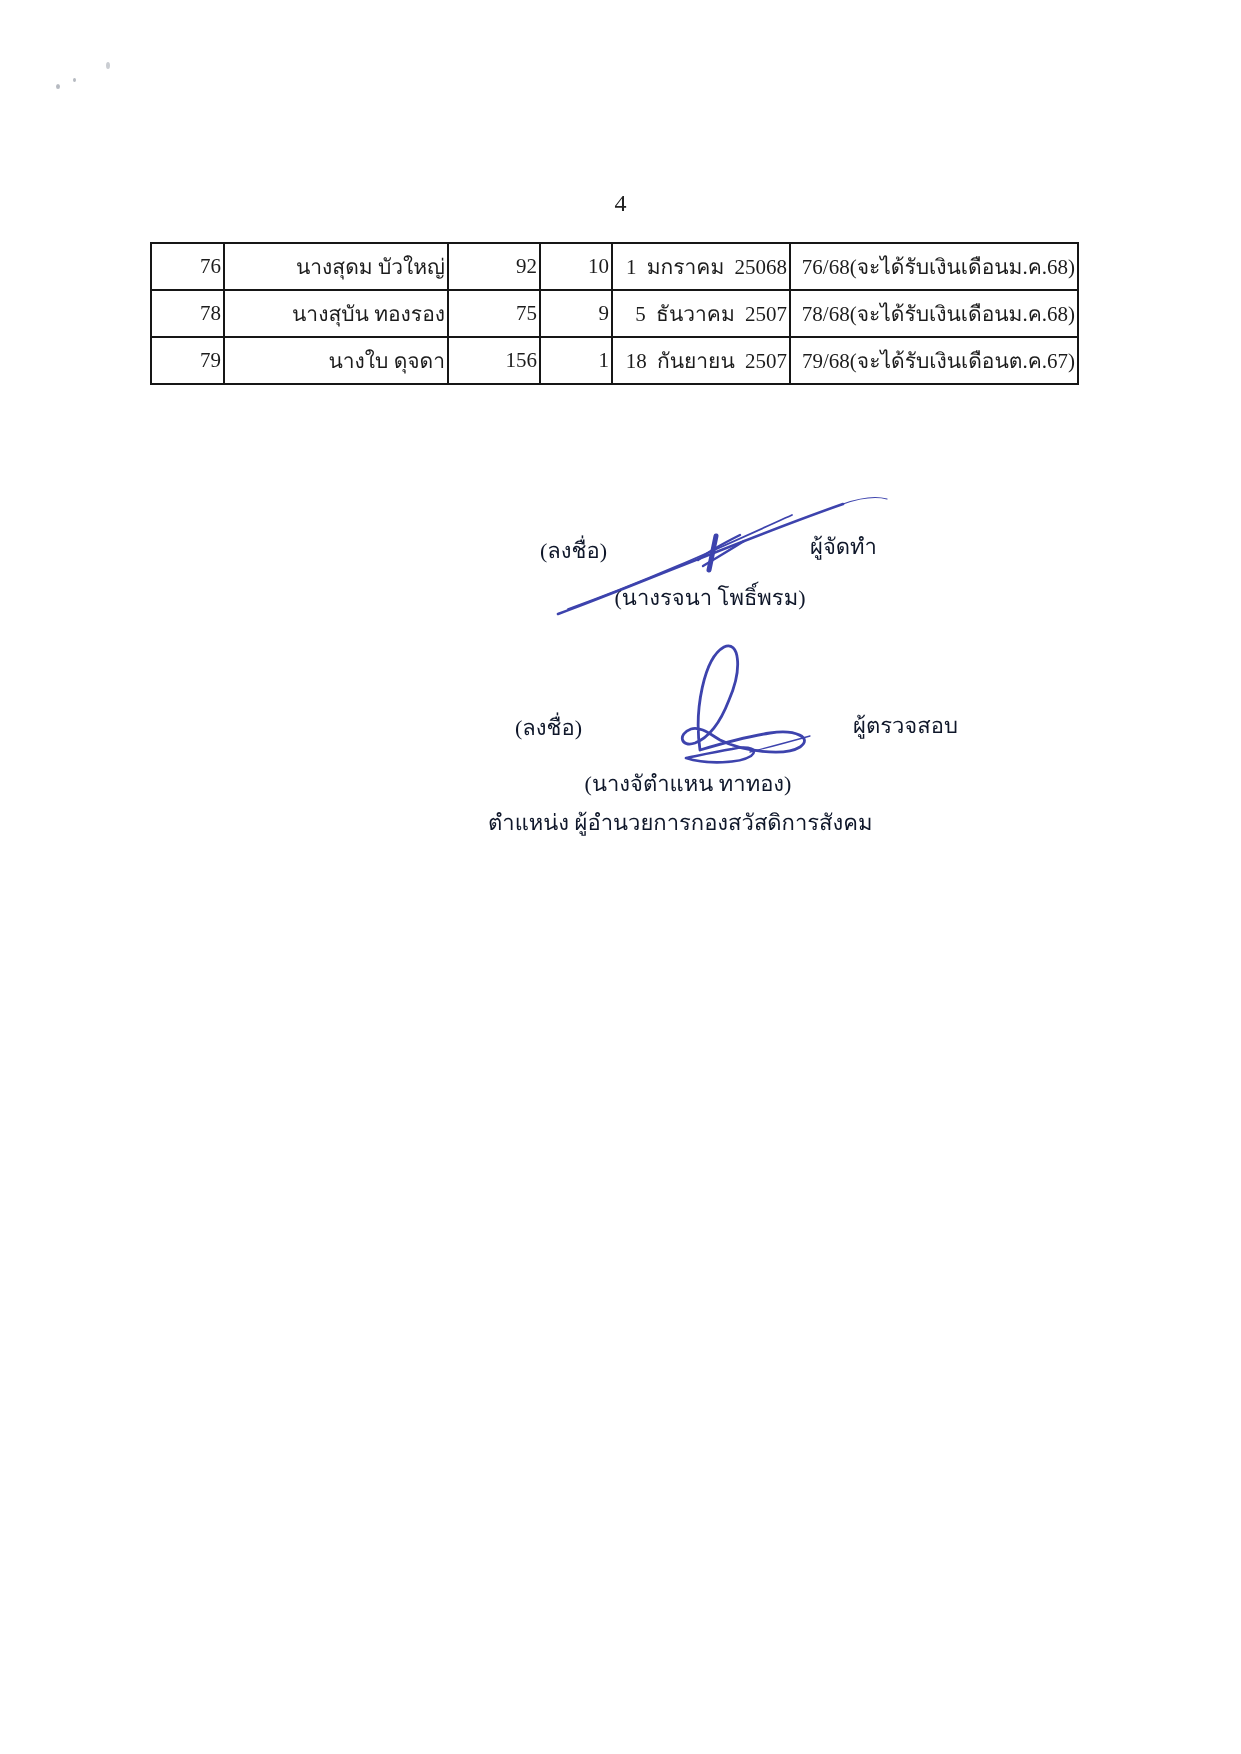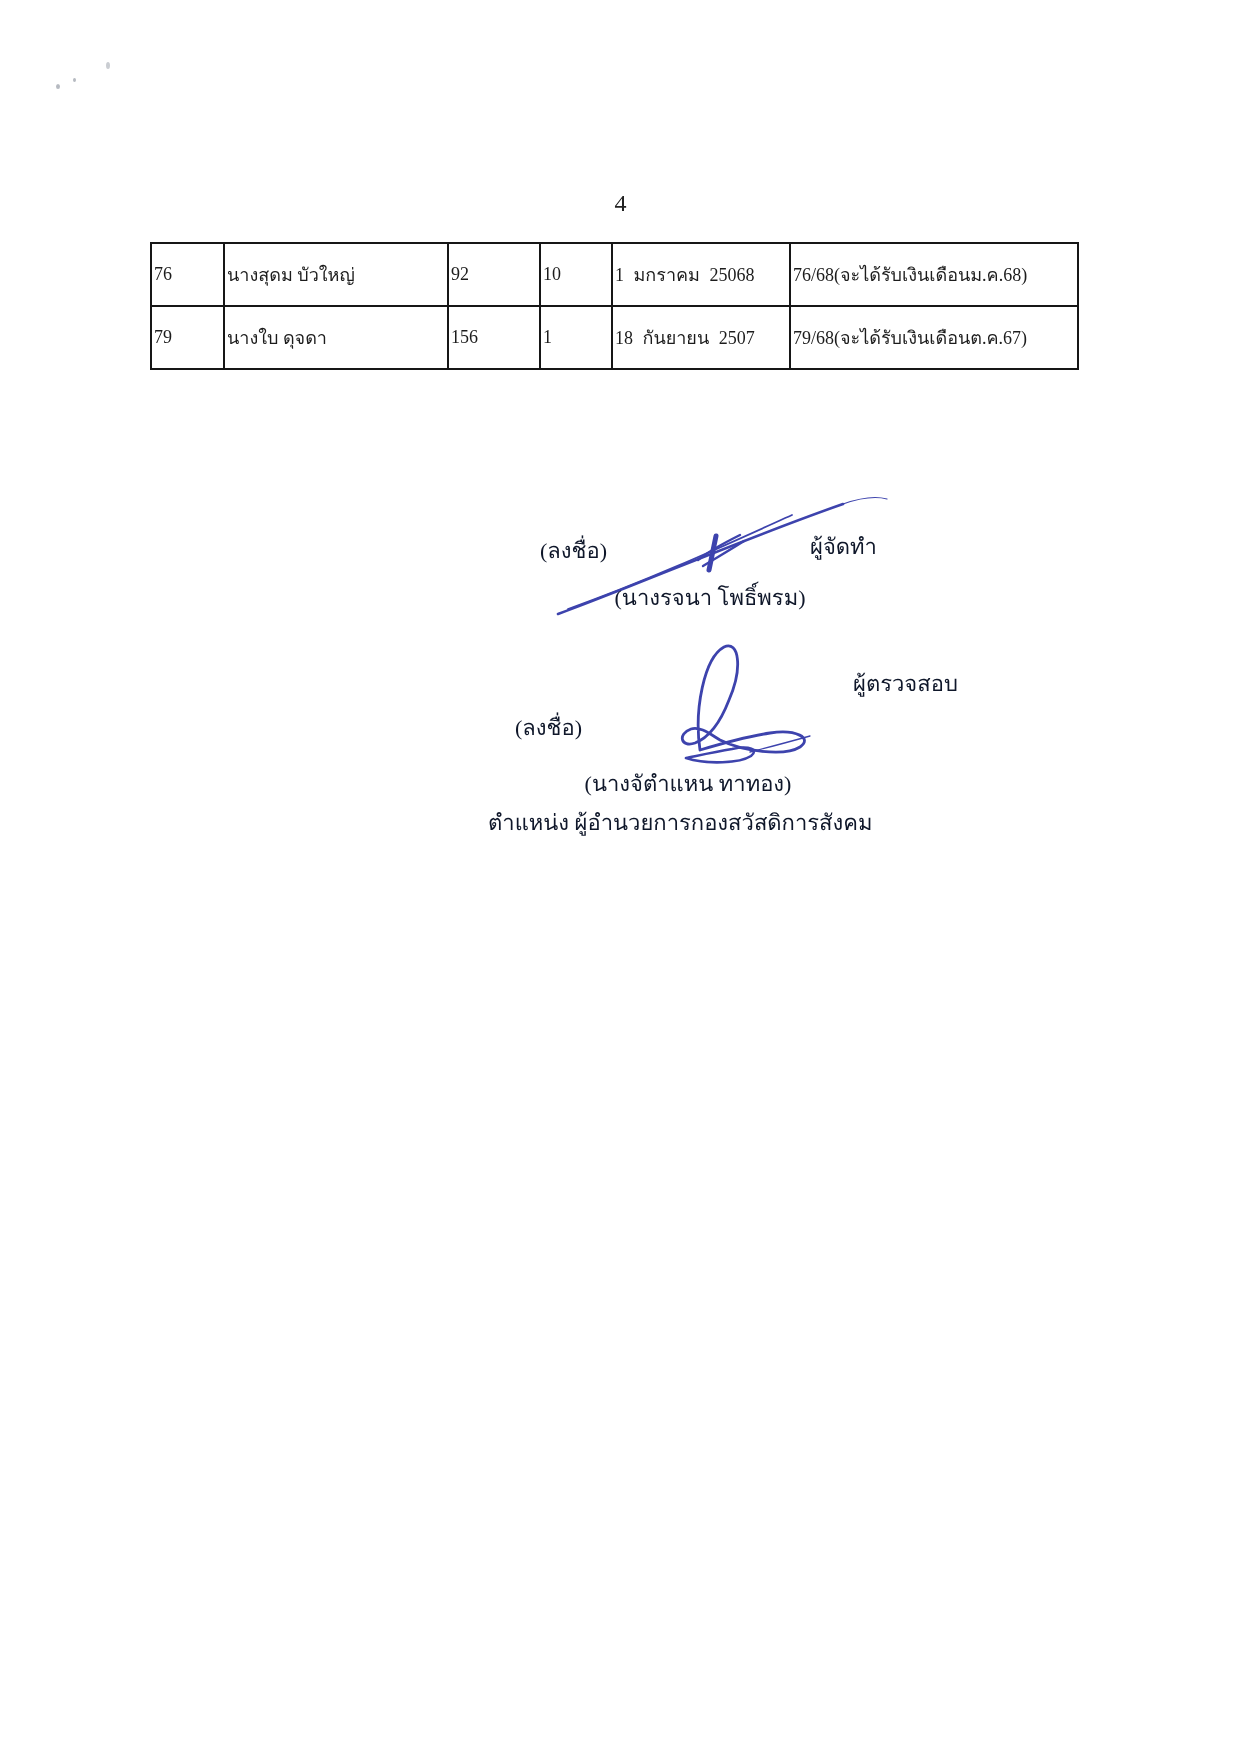--- a/index.html
+++ b/index.html
@@ -22,22 +22,22 @@
     background:#fff;
   }
   table.doc-table,
   table.doc-table th,
   table.doc-table td{border:2.5px solid #161616;}
   table.doc-table th{
     height:50px;font-size:21px;font-weight:normal;
     text-align:center;vertical-align:middle;padding:0 2px;
   }
   table.doc-table td{
-    height:45px;font-size:18px;text-align:left;
-    vertical-align:middle;padding:8px 2px;white-space:nowrap;overflow:hidden;
+    height:45px;font-size:21px;text-align:right;
+    vertical-align:middle;padding:0 2px;white-space:nowrap;overflow:hidden;
   }
   td.cell-name{text-align:left;padding-left:7px;}
   td.cell-dob{word-spacing:5px;}
   td.cell-remark{text-align:left;padding-left:7px;font-size:20px;}
   .sig-text{position:absolute;font-size:22px;white-space:nowrap;color:#0f172a;}
   .sig-center{text-align:center;}
   .sig-svg{position:absolute;pointer-events:none;}
 </style>
 </head>
 <body>
@@ -62,20 +62,28 @@
     <tbody>
     <tr>
       <td>76</td>
       <td class="cell-name">นางสุดม บัวใหญ่</td>
       <td>92</td>
       <td>10</td>
       <td class="cell-dob">1 มกราคม 25068</td>
       <td class="cell-remark">76/68(จะได้รับเงินเดือนม.ค.68)</td>
     </tr>
     <tr>
+      <td>78</td>
+      <td class="cell-name">นางสุบัน ทองรอง</td>
+      <td>75</td>
+      <td>9</td>
+      <td class="cell-dob">5 ธันวาคม 2507</td>
+      <td class="cell-remark">78/68(จะได้รับเงินเดือนม.ค.68)</td>
+    </tr>
+    <tr>
       <td>79</td>
       <td class="cell-name">นางใบ ดุจดา</td>
       <td>156</td>
       <td>1</td>
       <td class="cell-dob">18 กันยายน 2507</td>
       <td class="cell-remark">79/68(จะได้รับเงินเดือนต.ค.67)</td>
     </tr>
   </tbody>
     </table>
 
@@ -88,21 +96,21 @@
       <path d="M 28 121 C 110 92, 190 55, 252 27" stroke-width="1.8"></path>
       <path d="M 303 16 C 320 10, 336 8, 347 11" stroke-width="1.2"></path>
       <path d="M 176 48 L 169 82" stroke-width="5"></path>
       <path d="M 158 72 C 170 62, 186 54, 200 47 M 163 78 C 176 70, 190 62, 204 53" stroke-width="2.4"></path>
     </g>
   </svg>
 
   <div class="sig-text sig-center" style="left:560px;top:580px;width:300px;">(นางรจนา โพธิ์พรม)</div>
 
   <div class="sig-text" style="left:515px;top:710px;">(ลงชื่อ)</div>
-  <div class="sig-text" style="left:853px;top:666px;">ผู้ตรวจสอบ</div>
+  <div class="sig-text" style="left:853px;top:708px;">ผู้ตรวจสอบ</div>
 
   <svg class="sig-svg" style="left:600px;top:638px;" width="225" height="140" viewBox="0 0 225 140">
     <g fill="none" stroke="#3d43ad" stroke-linecap="round">
       <path d="M 100 112 C 94 72, 104 20, 124 9 C 139 2, 143 30, 129 62 C 119 88, 108 100, 95 105 C 81 110, 77 96, 91 91 C 100 88, 110 96, 120 102 C 142 113, 184 119, 200 109 C 213 100, 196 91, 170 95 C 150 98, 120 106, 100 112" stroke-width="2.8"></path>
       <path d="M 86 120 C 108 127, 140 125, 151 118 C 159 112, 150 107, 132 111 C 114 114, 96 118, 86 120" stroke-width="2.6"></path>
       <path d="M 150 114 C 170 109, 192 103, 210 98" stroke-width="1.3"></path>
     </g>
   </svg>
 
   <div class="sig-text sig-center" style="left:538px;top:766px;width:300px;">(นางจัตำแหน ทาทอง)</div>

